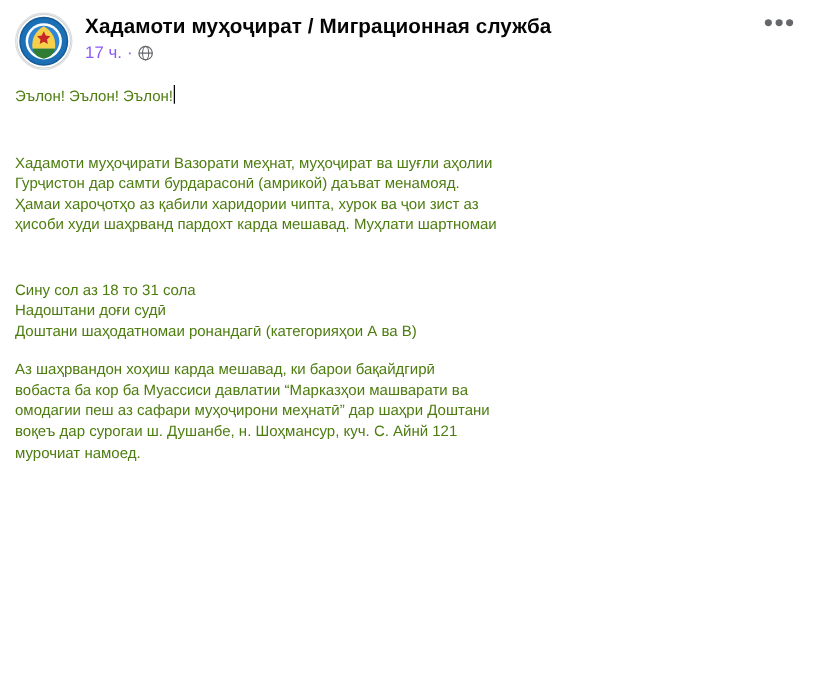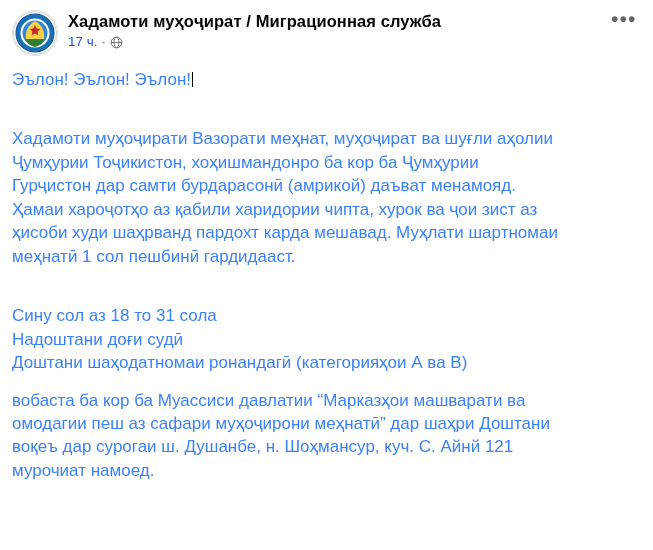--- a/index.html
+++ b/index.html
@@ -50,21 +50,21 @@
     color: #050505;
     line-height: 20px;
     letter-spacing: 0.1px;
     white-space: nowrap;
     overflow: hidden;
   }
   .meta-row {
     display: flex;
     align-items: center;
     margin-top: 3px;
-    color: #1d4ed8;
+    color: #8b5cf6;
     font-size: 13.5px;
     line-height: 16px;
   }
   .meta-sep {
     margin: 0 4px;
   }
   .globe-icon {
     display: inline-flex;
     align-items: center;
     justify-content: center;
@@ -84,23 +84,23 @@
     color: #65676b;
   }
   .dots-menu span {
     font-size: 20px;
     line-height: 14px;
     letter-spacing: 1.5px;
     font-weight: bold;
   }
   .post-body {
     padding: 8px 12px 0 12px;
-    font-size: 17px;
+    font-size: 12px;
     line-height: 1.38;
-    color: #3b82f6;
+    color: #4d7c0f;
   }
   .blk {
     margin-bottom: 15px;
   }
   .blk-tight {
     margin-bottom: 14px;
     margin-top: 36px;
   }
   .line {
     margin: 0;
@@ -156,34 +156,33 @@
 
   <div class="post-body">
 
     <div class="blk">
       <p class="line">Эълон! Эълон! Эълон!<span class="caret"></span></p>
     </div>
 
 
     <div class="blk-tight">
       <p class="line">Хадамоти муҳоҷирати Вазорати меҳнат, муҳоҷират ва шуғли аҳолии</p>
-      <p class="line">Ҷумҳурии Тоҷикистон, хоҳишмандонро ба кор ба Ҷумҳурии</p>
       <p class="line">Гурҷистон дар самти бурдарасонӣ (амрикой) даъват менамояд.</p>
       <p class="line">Ҳамаи хароҷотҳо аз қабили харидории чипта, хурок ва ҷои зист аз</p>
       <p class="line">ҳисоби худи шаҳрванд пардохт карда мешавад. Муҳлати шартномаи</p>
-      <p class="line">меҳнатӣ 1 сол пешбинӣ гардидааст.</p>
     </div>
 
     <div class="blk-tight">
       <p class="line">Сину сол аз 18 то 31 сола</p>
       <p class="line">Надоштани доғи судӣ</p>
       <p class="line">Доштани шаҳодатномаи ронандагӣ (категорияҳои А ва В)</p>
     </div>
 
     <div>
+      <p class="line">Аз шаҳрвандон хоҳиш карда мешавад, ки барои бақайдгирӣ</p>
       <p class="line">вобаста ба кор ба Муассиси давлатии “Марказҳои машварати ва</p>
       <p class="line">омодагии пеш аз сафари муҳоҷирони меҳнатӣ” дар шаҳри Доштани</p>
       <p class="line">воқеъ дар сурогаи ш. Душанбе, н. Шоҳмансур, куч. С. Айнй  121</p>
       <p class="line">мурочиат намоед.</p>
     </div>
 
   </div>
 </div>
 
 </body></html>

